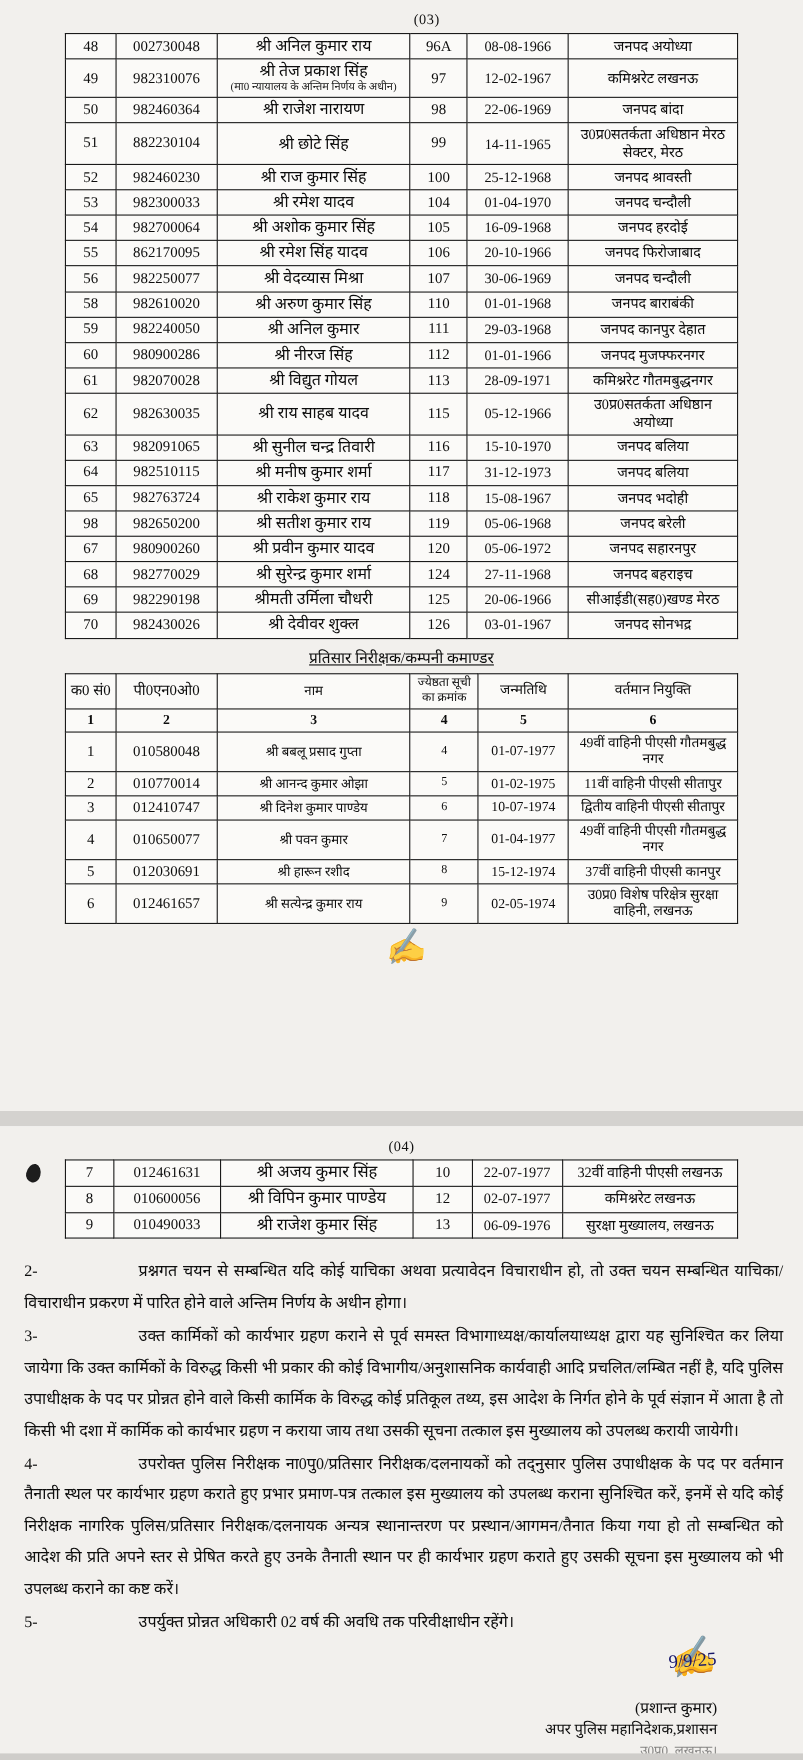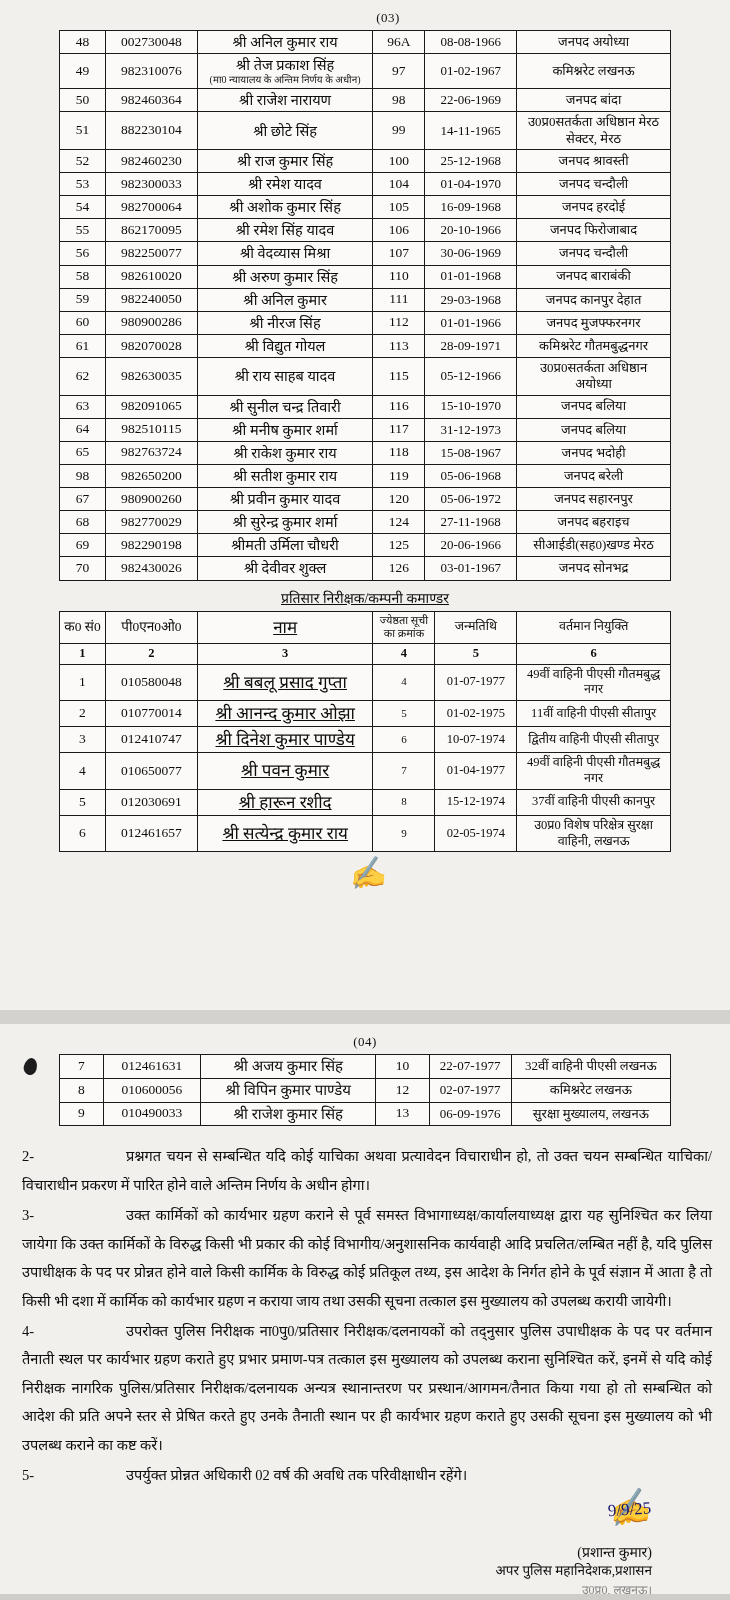--- a/index.html
+++ b/index.html
@@ -80,21 +80,21 @@
     font-size: 14px;
     font-family: "Liberation Serif", serif;
     margin: 7px 0 3px 0;
     color: #0d0d0d;
   }
   .mid-title u { text-decoration: underline; }
   
   .t2 { width: 612px; }
   .t2 .c-sn   { width: 46px; }
   .t2 .c-pno  { width: 92px; }
-  .t2 .c-name { width: 176px; font-size: 17px; text-decoration: underline; }
+  .t2 .c-name { width: 176px; font-size: 12px; }
   .t2 .c-jy   { width: 62px; font-size: 11px; }
   .t2 .c-dob  { width: 82px; font-size: 12.5px; }
   .t2 .c-post { width: 154px; font-size: 12.5px; }
   .t2 th { font-size: 12px; font-weight: normal; }
   .t2 .numrow td { font-size: 12.5px; font-weight: bold; }
   
   .sig1 {
     text-align: center;
     margin-top: 10px;
     padding-left: 10px;
@@ -202,21 +202,21 @@
           <td class="c-post">जनपद अयोध्या</td>
         </tr>
         <tr>
           <td class="c-sn">49</td>
           <td class="c-pno">982310076</td>
           <td class="c-name">
             <span>श्री तेज प्रकाश सिंह</span>
             <span class="sub-note">(मा0 न्यायालय के अन्तिम निर्णय के अधीन)</span>
           </td>
           <td class="c-jy">97</td>
-          <td class="c-dob">01-02-1967</td>
+          <td class="c-dob">12-02-1967</td>
           <td class="c-post">कमिश्नरेट लखनऊ</td>
         </tr>
         <tr>
           <td class="c-sn">50</td>
           <td class="c-pno">982460364</td>
           <td class="c-name">श्री राजेश नारायण</td>
           <td class="c-jy">98</td>
           <td class="c-dob">22-06-1969</td>
           <td class="c-post">जनपद बांदा</td>
         </tr>

